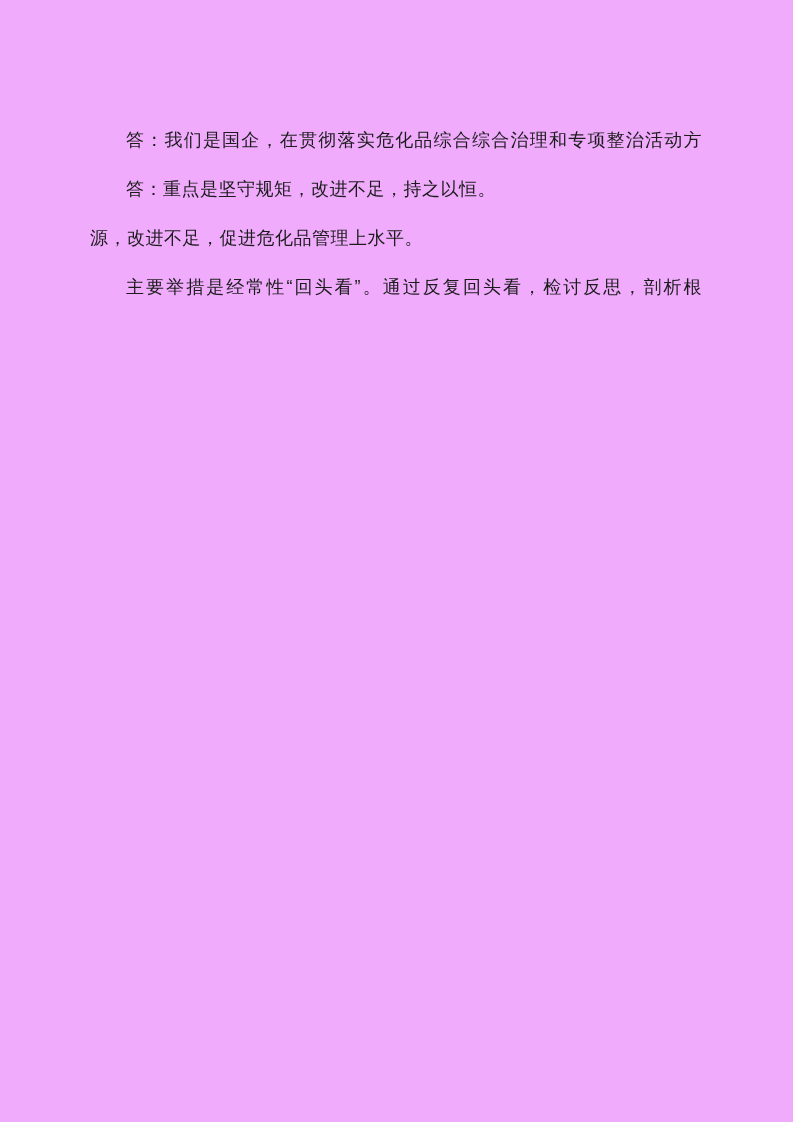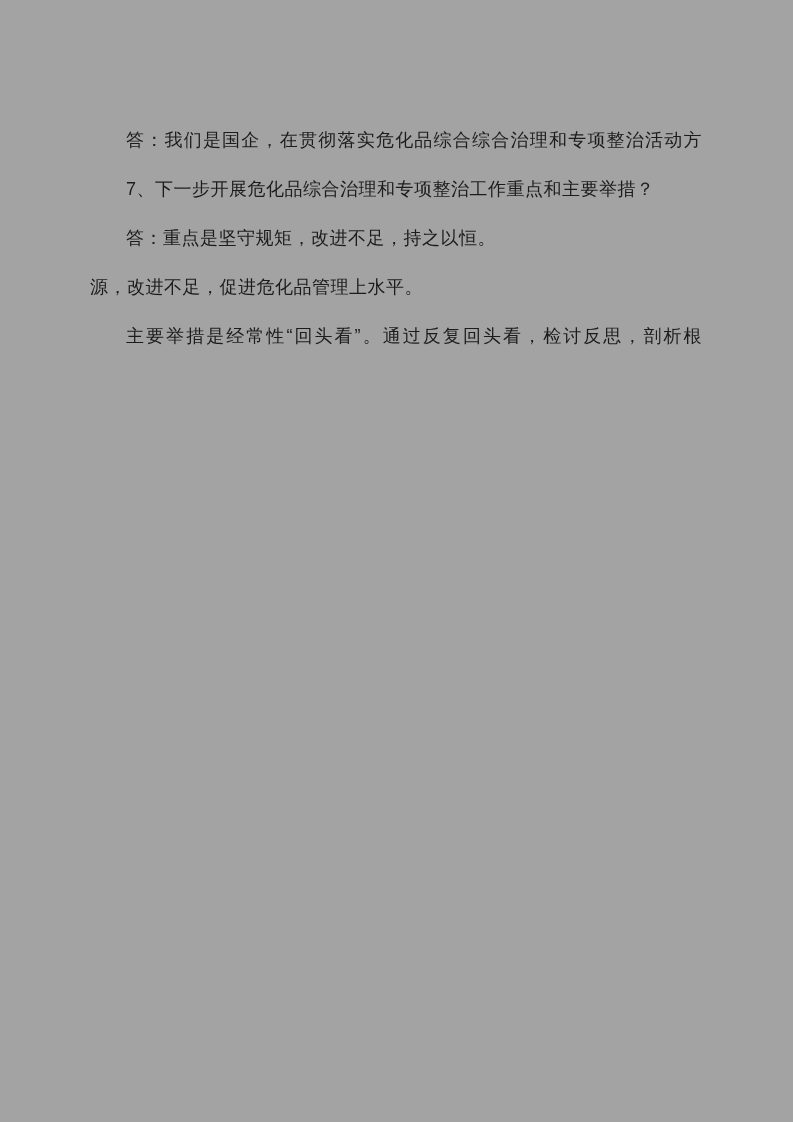--- a/index.html
+++ b/index.html
@@ -4,21 +4,21 @@
 <style>
   html, body {
     margin: 0;
     padding: 0;
     background: #ffffff;
   }
   .page {
     position: relative;
     width: 793px;
     height: 1122px;
-    background: #a3a3a3;
+    background: #f0abfc;
     overflow: hidden;
     font-family: "Liberation Sans", sans-serif;
   }
   .doc-body {
     position: absolute;
     left: 90px;
     top: 116px;
     width: 612px;
     font-size: 18px;
     line-height: 49px;
@@ -46,23 +46,20 @@
 </style>
 </head>
 <body>
 
 <div class="page">
   <div class="doc-body">
       <div class="paragraph">
         <div class="line fill indent">答：我们是国企，在贯彻落实危化品综合综合治理和专项整治活动方</div>
       </div>
       <div class="paragraph">
-        <div class="line nofill indent">7、下一步开展危化品综合治理和专项整治工作重点和主要举措？</div>
-      </div>
-      <div class="paragraph">
         <div class="line nofill indent">答：重点是坚守规矩，改进不足，持之以恒。</div>
       </div>
       <div class="paragraph">
         <div class="line nofill">源，改进不足，促进危化品管理上水平。</div>
         <div class="line fill indent">主要举措是经常性“回头看”。通过反复回头看，检讨反思，剖析根</div>
       </div>
     </div>
 </div>
 
 </body></html>

